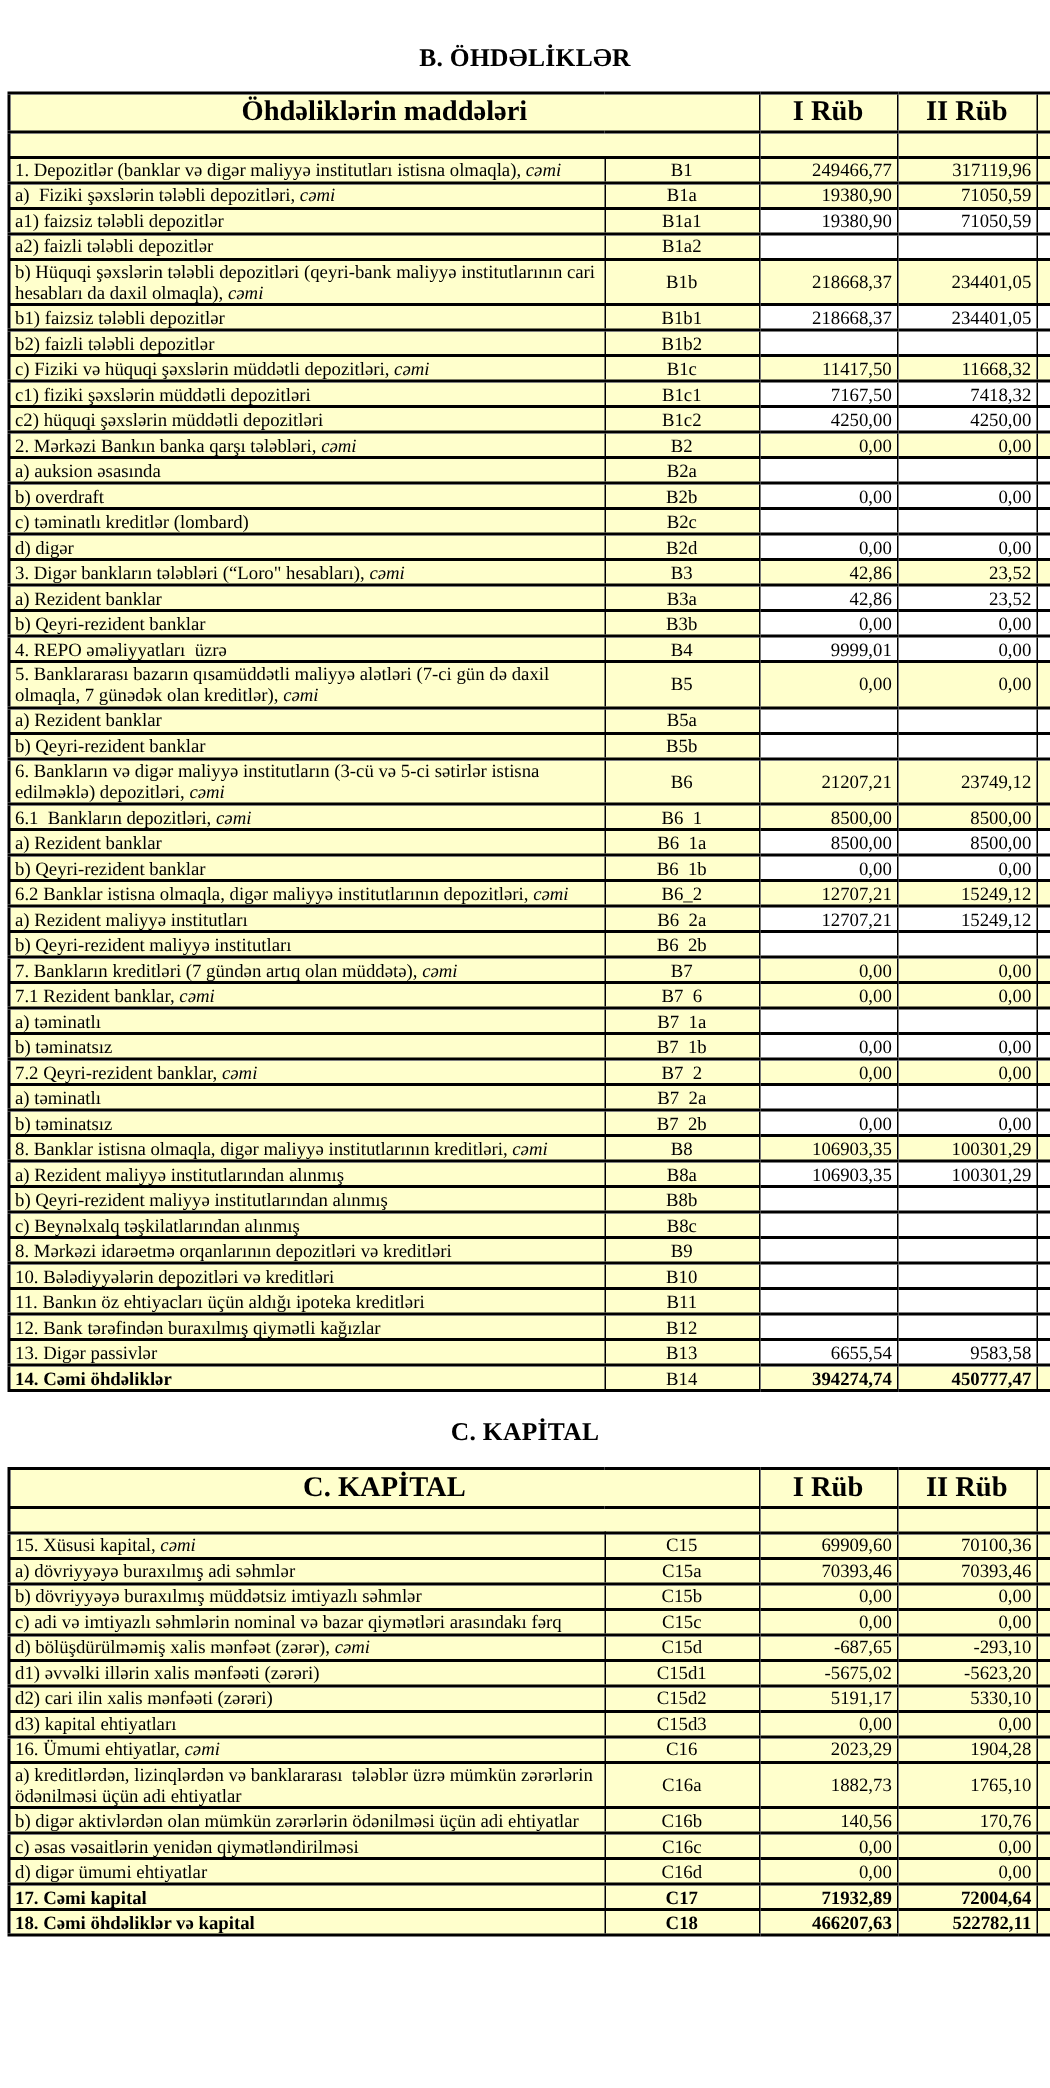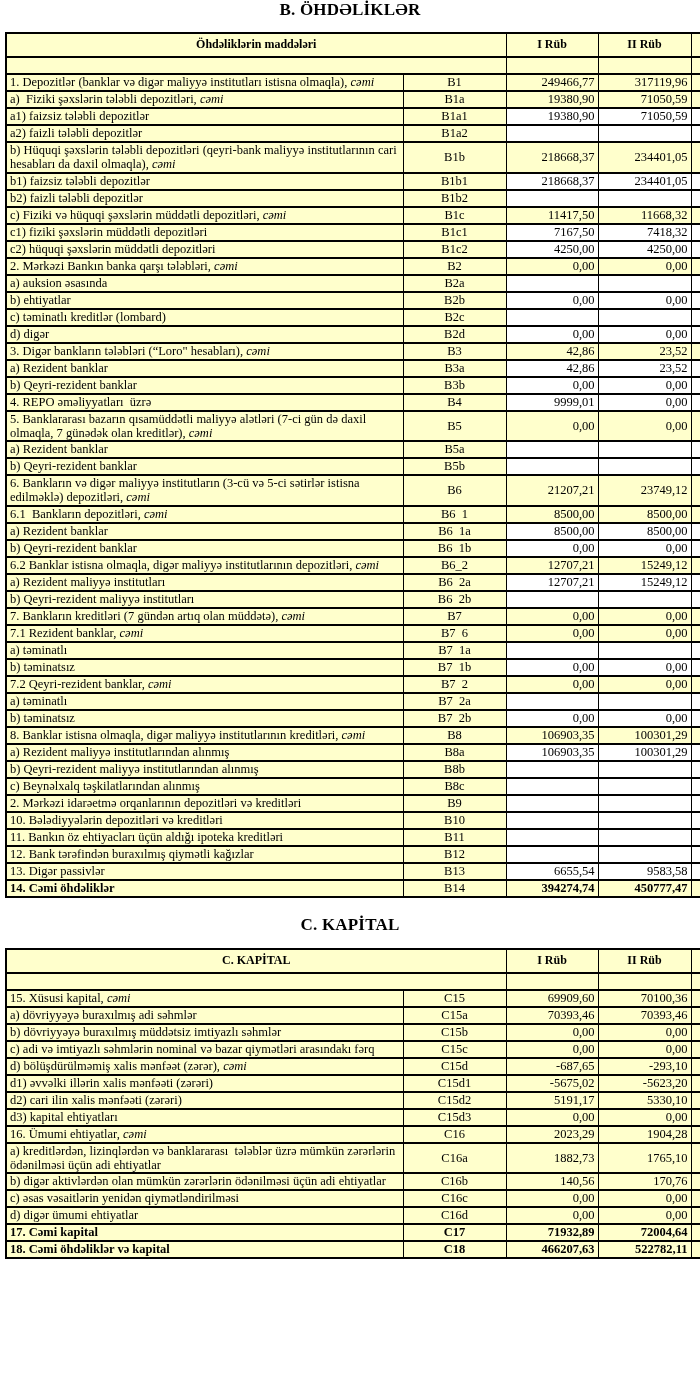--- a/index.html
+++ b/index.html
@@ -3,37 +3,37 @@
 <meta charset="utf-8">
 <style>
   html, body { margin:0; padding:0; }
   body {
     width:700px; height:1392px; overflow:hidden;
     background:#ffffff; color:#000;
     font-family:"Liberation Serif", serif;
   }
   .title {
     text-align:center; font-size:17px; font-weight:bold;
-    margin:0 0 12px 0; letter-spacing:0.2px;
+    margin:29px 0 12px 0; letter-spacing:0.2px;
   }
   .title-c { margin:17px 0 13px 0; }
   table.fin {
     border-collapse:collapse; table-layout:fixed;
     margin-left:5px; width:745px;
     border:2px solid #000;
   }
   table.fin th, table.fin td {
     border:1px solid #000;
     border-top-width:2px; border-bottom-width:2px;
     padding:0 3px; vertical-align:middle;
     font-size:12.5px; line-height:1.14;
     overflow:hidden;
   }
   table.fin th {
-    font-size:12px; font-weight:bold; text-align:center;
+    font-size:19px; font-weight:bold; text-align:center;
     background:#FFFFCC; height:20px; padding:1px 3px;
   }
   tr.spacer td { height:10px; background:#FFFFCC; }
   tbody tr { height:17px; }
   td.lbl  { background:#FFFFCC; text-align:left; white-space:pre-wrap; }
   td.code { background:#FFFFCC; text-align:center; white-space:pre-wrap; }
   td.num  { text-align:right; padding-right:4px; }
   td.y { background:#FFFFCC; }
   td.w { background:#FFFFFF; }
   .i0 { padding-left:4px; }
@@ -149,21 +149,21 @@
           <td class="num y"></td>
         </tr>
         <tr>
           <td class="lbl i1">a) auksion əsasında</td>
           <td class="code">B2a</td>
           <td class="num w"></td>
           <td class="num w"></td>
           <td class="num w"></td>
         </tr>
         <tr>
-          <td class="lbl i1">b) ehtiyatlar</td>
+          <td class="lbl i1">b) overdraft</td>
           <td class="code">B2b</td>
           <td class="num w">0,00</td>
           <td class="num w">0,00</td>
           <td class="num w"></td>
         </tr>
         <tr>
           <td class="lbl i1">c) təminatlı kreditlər (lombard)</td>
           <td class="code">B2c</td>
           <td class="num w"></td>
           <td class="num w"></td>
@@ -345,21 +345,21 @@
           <td class="num w"></td>
         </tr>
         <tr>
           <td class="lbl i1">c) Beynəlxalq təşkilatlarından alınmış</td>
           <td class="code">B8c</td>
           <td class="num w"></td>
           <td class="num w"></td>
           <td class="num w"></td>
         </tr>
         <tr>
-          <td class="lbl i0">2. Mərkəzi idarəetmə orqanlarının depozitləri və kreditləri</td>
+          <td class="lbl i0">8. Mərkəzi idarəetmə orqanlarının depozitləri və kreditləri</td>
           <td class="code">B9</td>
           <td class="num w"></td>
           <td class="num w"></td>
           <td class="num w"></td>
         </tr>
         <tr>
           <td class="lbl i0">10. Bələdiyyələrin depozitləri və kreditləri</td>
           <td class="code">B10</td>
           <td class="num w"></td>
           <td class="num w"></td>

